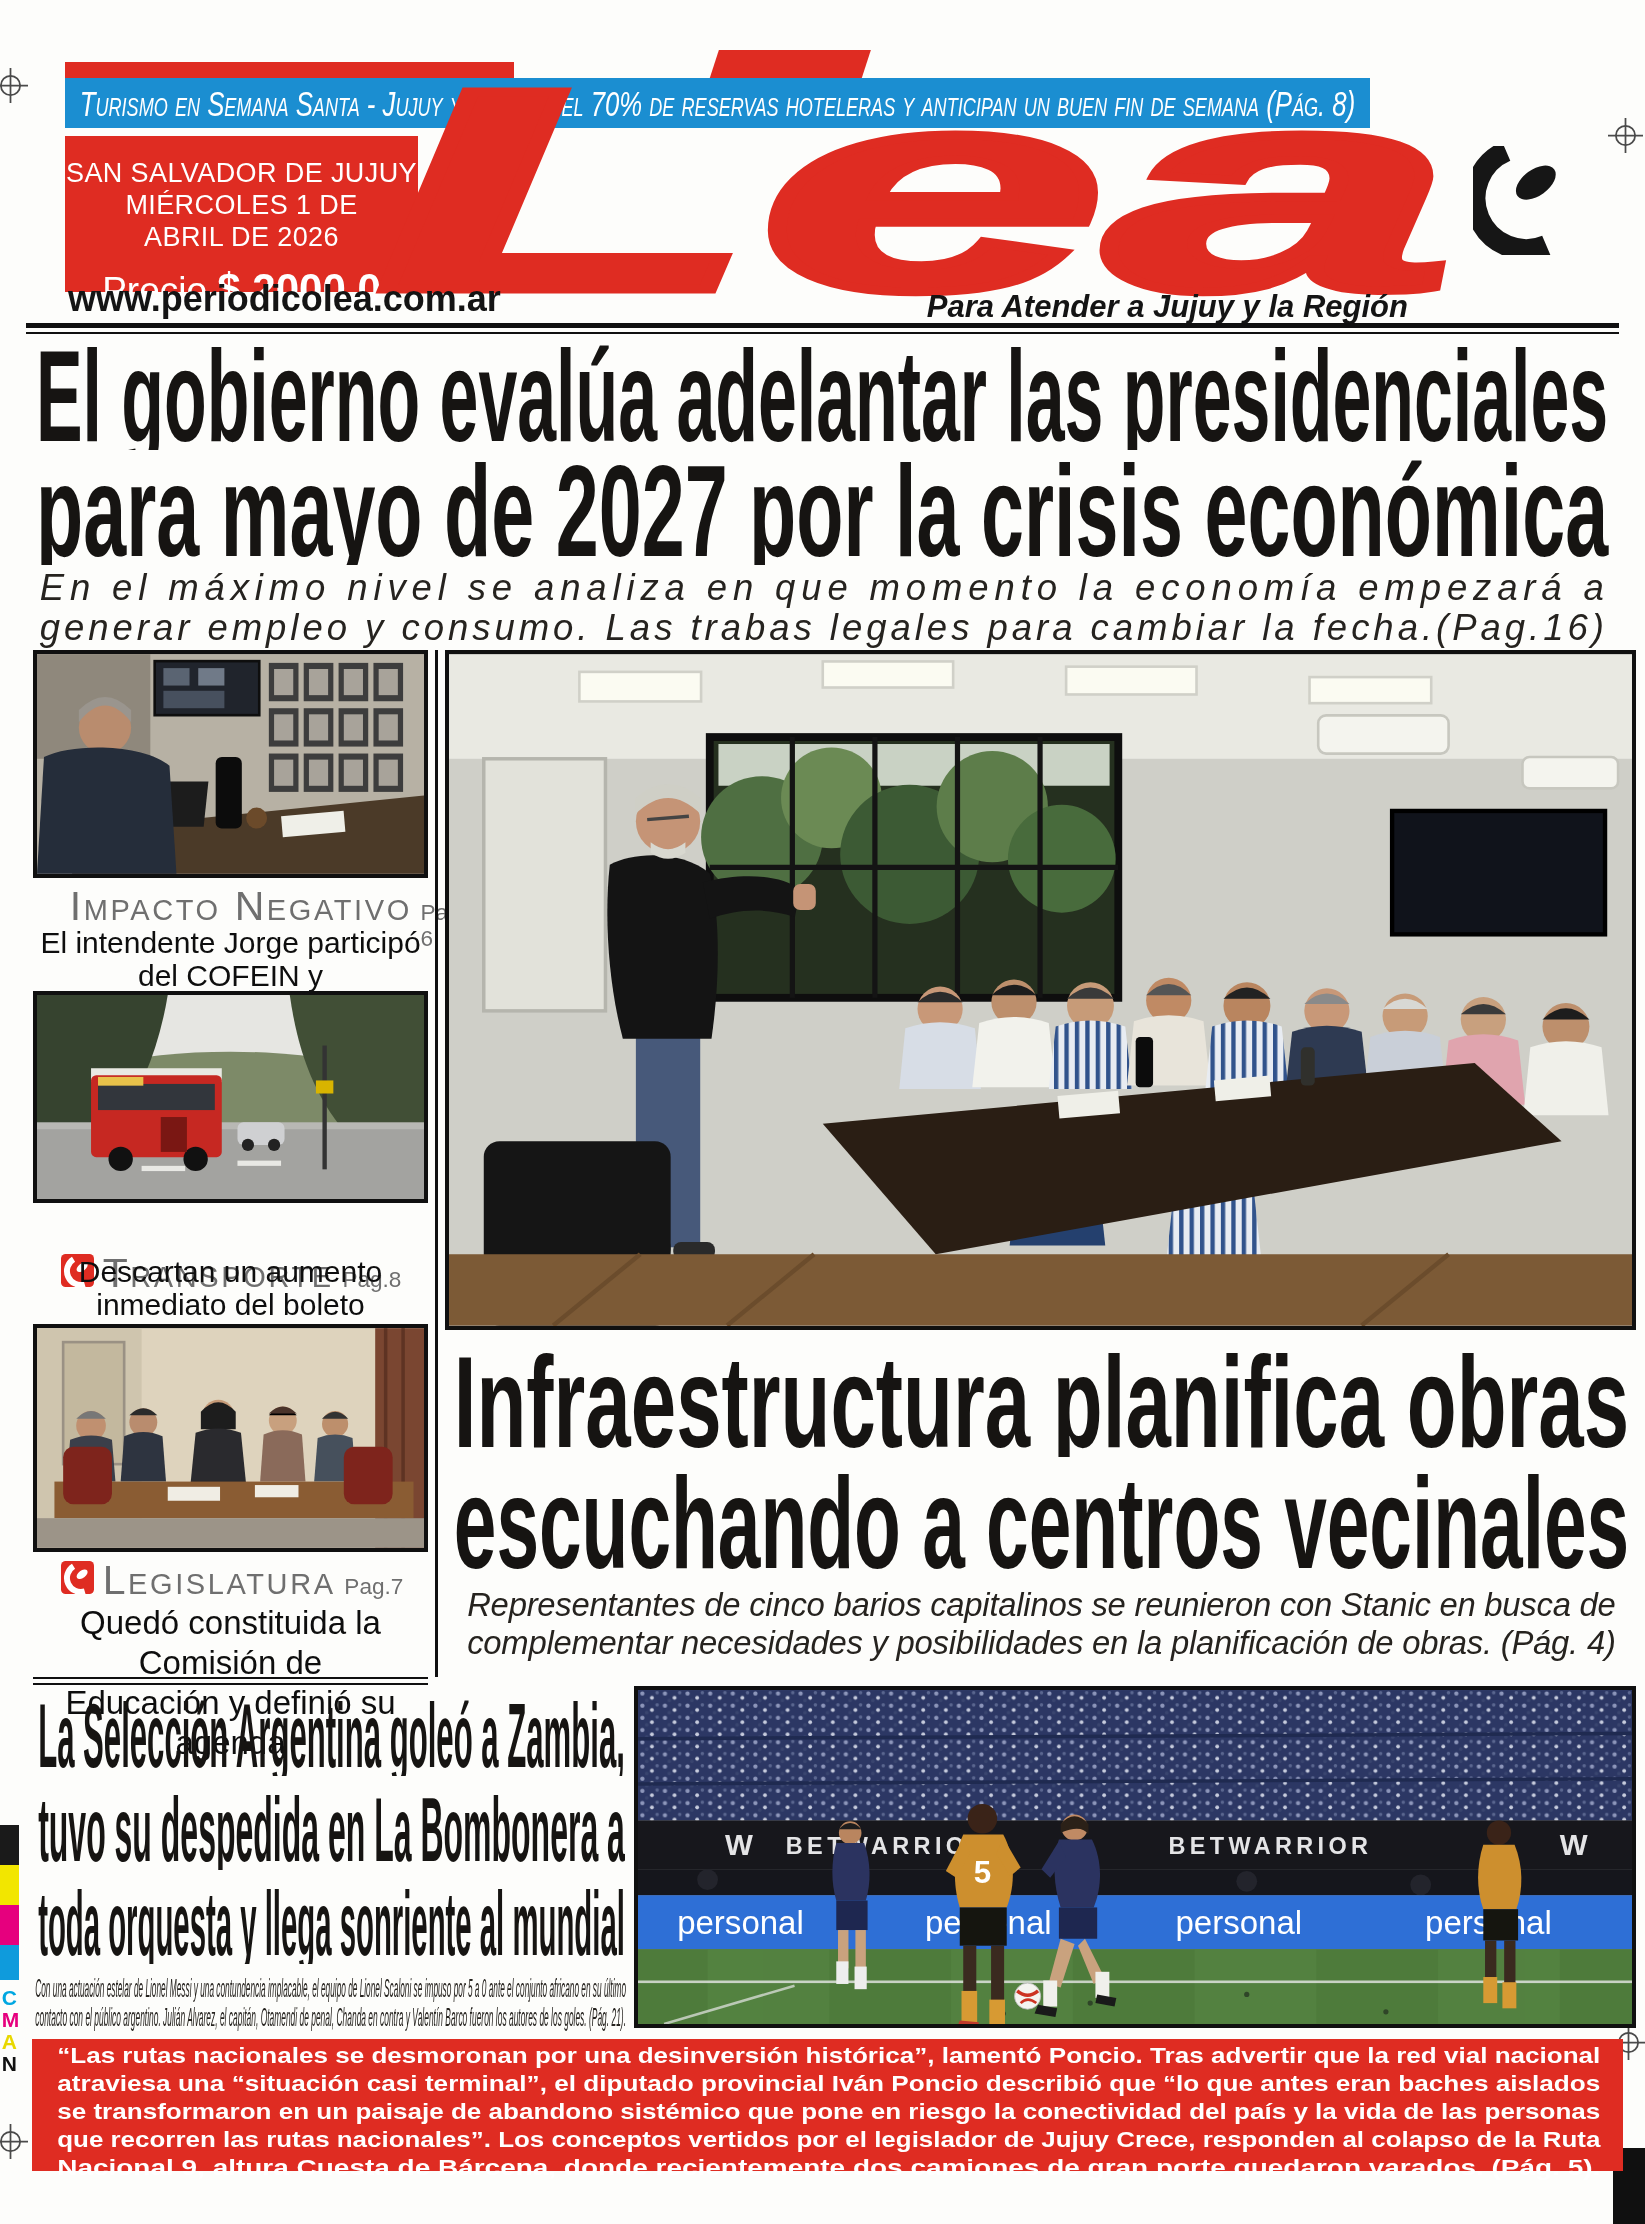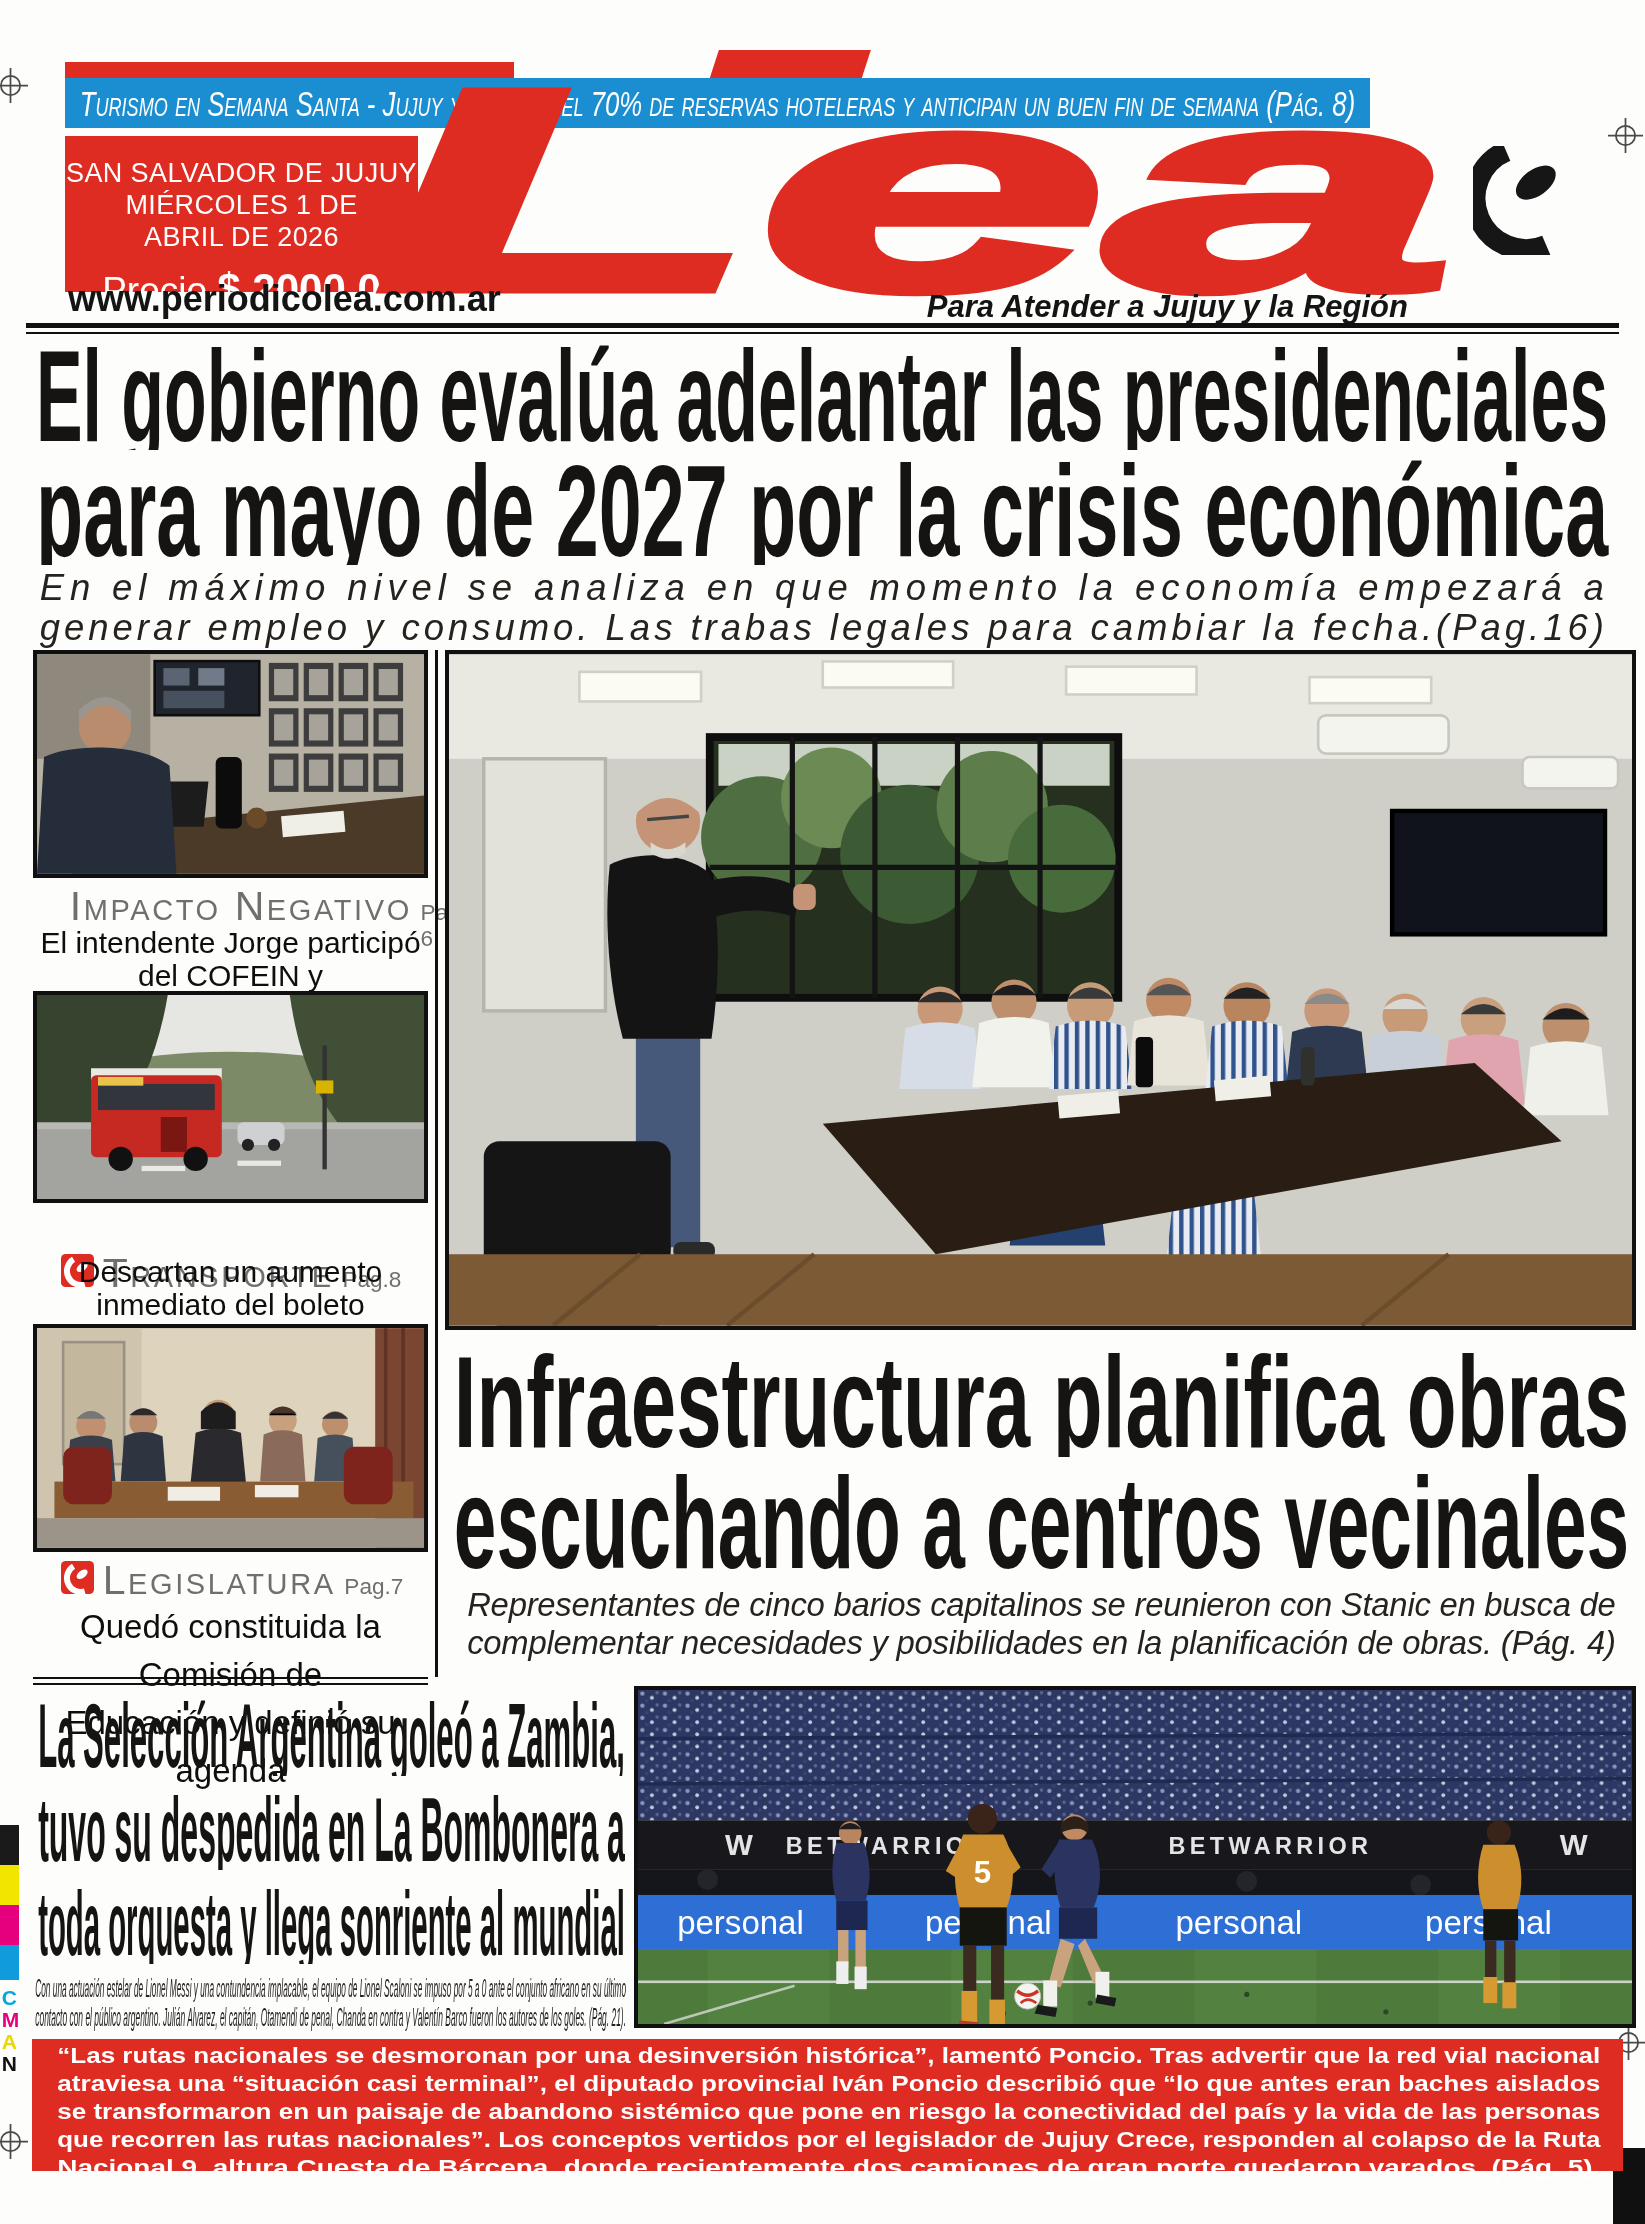--- a/index.html
+++ b/index.html
@@ -239,21 +239,21 @@
 
   <div class="abs sechead" style="left:61px;top:1557px;width:365px">
     <svg width="33" height="33" viewBox="0 0 100 100">
       <rect width="100" height="100" rx="14" fill="#df2c22"></rect>
       <path d="M 38 16 A 42 42 0 0 0 72 92" stroke="#fff" stroke-width="18" fill="none"></path>
       <ellipse cx="64" cy="40" rx="19" ry="11" fill="#fff" transform="rotate(-36 64 40)"></ellipse>
     </svg>
     <span class="sectitle">Legislatura</span>
     <span class="secpage">Pag.7</span>
   </div>
-  <div class="abs sectext" style="left:33px;top:1603px;width:395px;font-size:33px;line-height:48px">
+  <div class="abs sectext" style="left:33px;top:1603px;width:395px;font-size:33px;line-height:40px">
     <div>Quedó constituida la Comisión de</div>
     <div>Educación y definió su agenda</div>
   </div>
   <div class="abs" style="left:33px;top:1677px;width:395px;border-top:2.6px solid #101010;border-bottom:2.6px solid #101010;height:4.3px"></div>
 
   <div class="abs" style="left:435px;top:650px;width:2.6px;height:1027px;background:#101010"></div>
 
   <svg class="abs photo" style="left:445px;top:650px" width="1191" height="680" viewBox="0 0 1361 772">
     <defs>
       <pattern id="shirtstripes" width="12" height="12" patternUnits="userSpaceOnUse">

